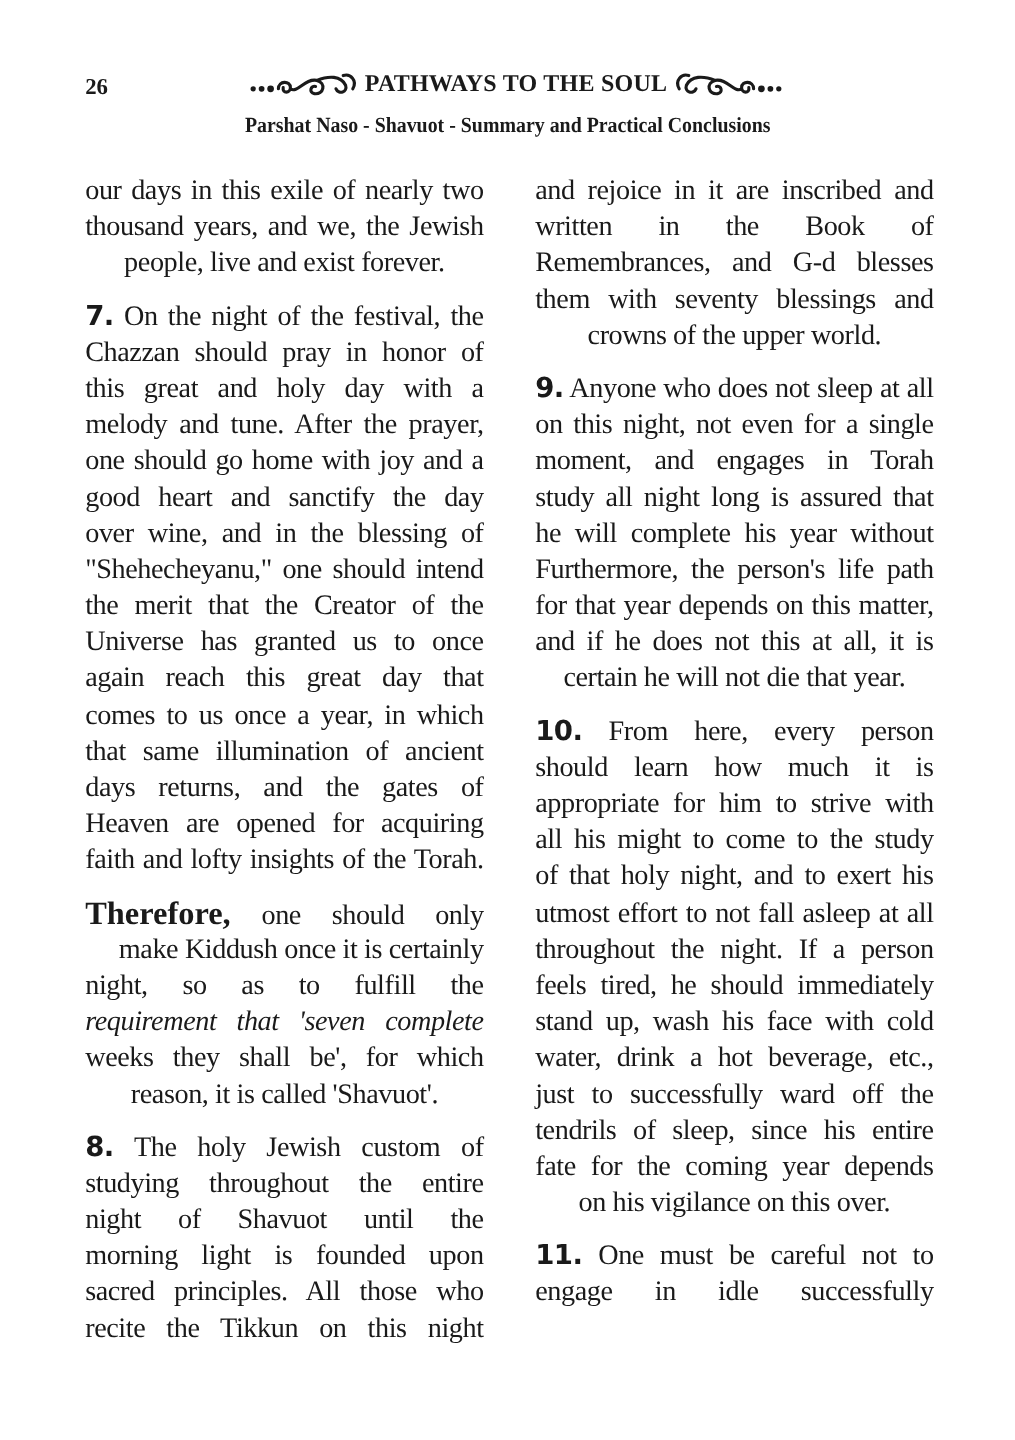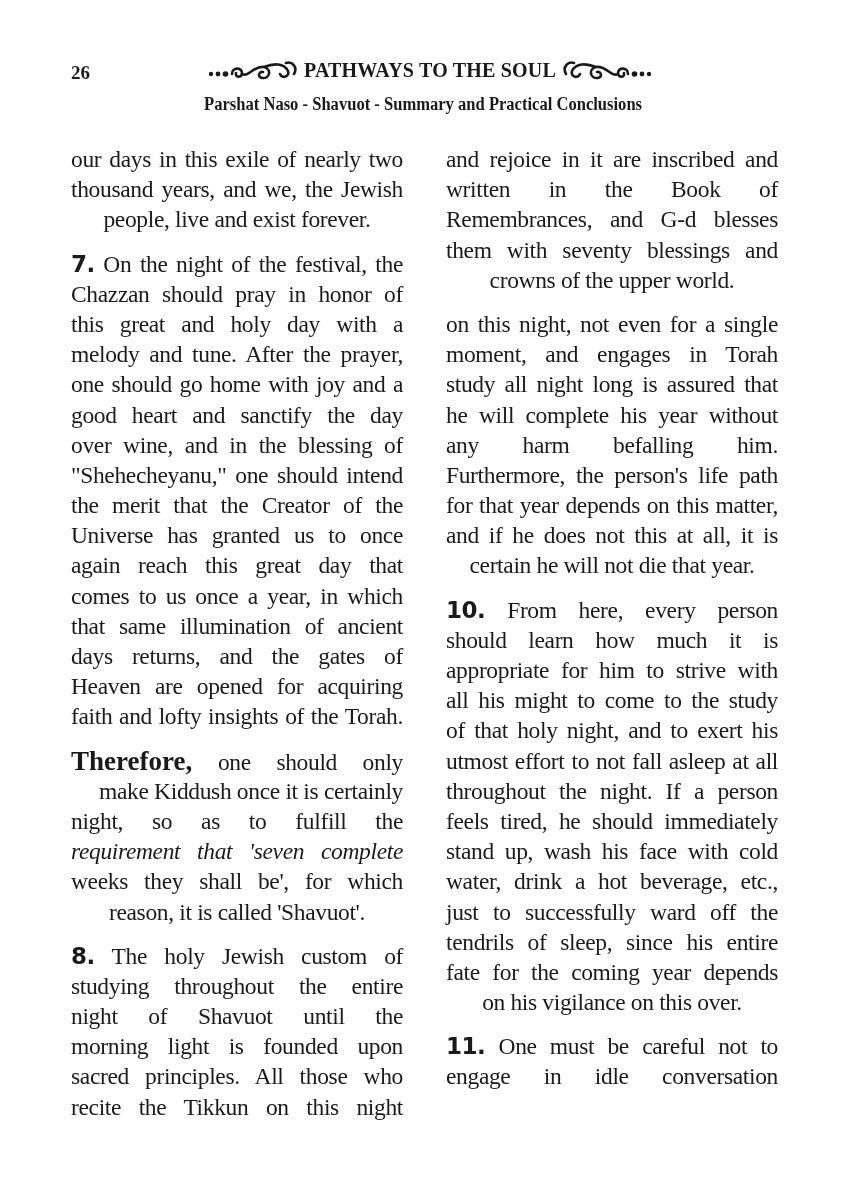--- a/index.html
+++ b/index.html
@@ -107,25 +107,25 @@
   </div>
 <div class="column col-right" id="col-right">
     <div class="para">
       <div class="line" style="display: block;"><span>and rejoice in it are inscribed and</span></div>
       <div class="line" style="display: block;"><span>written in the Book of</span></div>
       <div class="line" style="display: block;"><span>Remembrances, and G-d blesses</span></div>
       <div class="line" style="display: block;"><span>them with seventy blessings and</span></div>
       <div class="line last" style="display: block;"><span>crowns of the upper world.</span></div>
     </div>
     <div class="para">
+      <div class="line" style="display: block;"><span class="num">9.</span> <span>Anyone who does not sleep at all</span></div>
       <div class="line" style="display: block;"><span>on this night, not even for a single</span></div>
       <div class="line" style="display: block;"><span>moment, and engages in Torah</span></div>
       <div class="line" style="display: block;"><span>study all night long is assured that</span></div>
       <div class="line" style="display: block;"><span>he will complete his year without</span></div>
-      <div class="line" style="display: block;"><span>any harm befalling him.</span></div>
       <div class="line" style="display: block;"><span>Furthermore, the person's life path</span></div>
       <div class="line" style="display: block;"><span>for that year depends on this matter,</span></div>
       <div class="line" style="display: block;"><span>and if he does not this at all, it is</span></div>
       <div class="line last" style="display: block;"><span>certain he will not die that year.</span></div>
     </div>
     <div class="para">
       <div class="line" style="display: block;"><span class="num">10.</span> <span>From here, every person</span></div>
       <div class="line" style="display: block;"><span>should learn how much it is</span></div>
       <div class="line" style="display: block;"><span>appropriate for him to strive with</span></div>
       <div class="line" style="display: block;"><span>all his might to come to the study</span></div>
@@ -135,15 +135,15 @@
       <div class="line" style="display: block;"><span>feels tired, he should immediately</span></div>
       <div class="line" style="display: block;"><span>stand up, wash his face with cold</span></div>
       <div class="line" style="display: block;"><span>water, drink a hot beverage, etc.,</span></div>
       <div class="line" style="display: block;"><span>just to successfully ward off the</span></div>
       <div class="line" style="display: block;"><span>tendrils of sleep, since his entire</span></div>
       <div class="line" style="display: block;"><span>fate for the coming year depends</span></div>
       <div class="line last" style="display: block;"><span>on his vigilance on this over.</span></div>
     </div>
     <div class="para">
       <div class="line" style="display: block;"><span class="num">11.</span> <span>One must be careful not to</span></div>
-      <div class="line" style="display: block;"><span>engage in idle conversation</span></div>
+      <div class="line" style="display: block;"><span>engage in idle successfully</span></div>
     </div>
   </div>
 
 </body></html>

